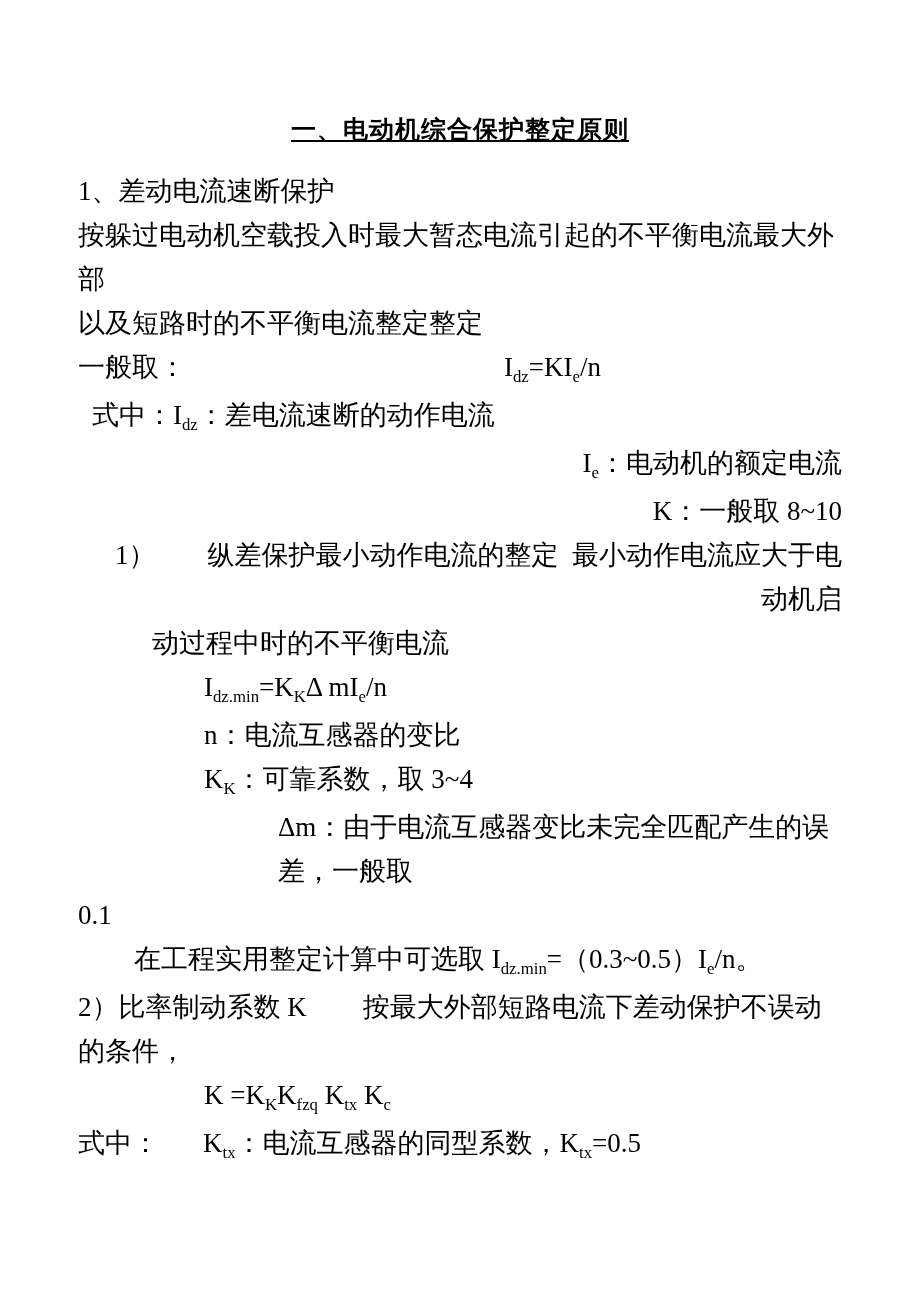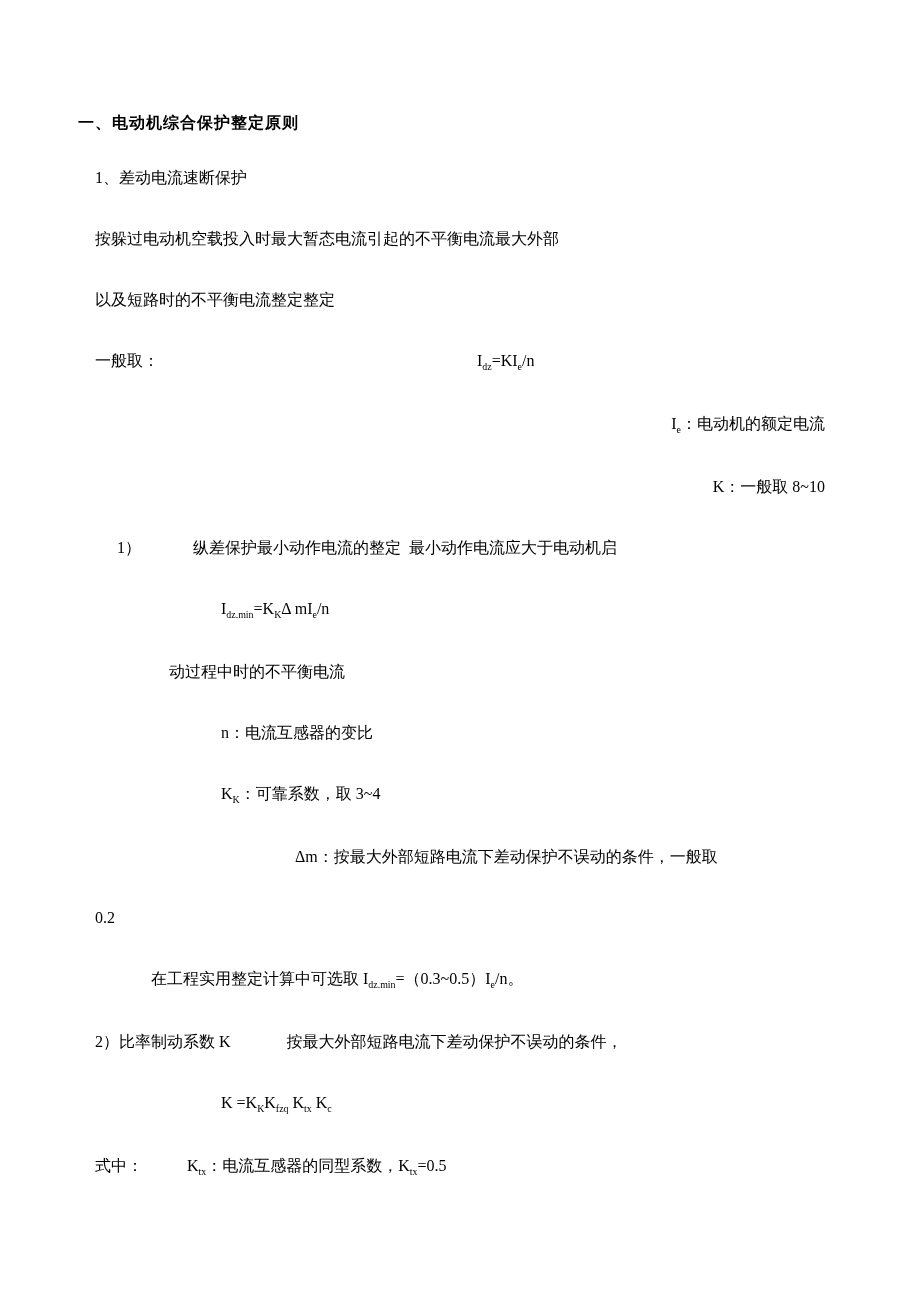--- a/index.html
+++ b/index.html
@@ -16,38 +16,41 @@
   }
   .page {
     position: relative;
     width: 920px;
     height: 1302px;
     background: #ffffff;
     box-sizing: border-box;
     padding: 112px 78px 0 78px;
   }
   .doc-title {
-    font-size: 16px;
+    text-align: center;
+    font-size: 25px;
     font-weight: bold;
     letter-spacing: 1px;
     margin: 0 0 22px 0;
     line-height: 1.4;
+    text-decoration: underline;
   }
   p.line {
-    margin: 17px;
-    font-size: 16px;
+    margin: 0;
+    font-size: 27px;
     line-height: 44px;
     white-space: pre-wrap;
   }
   .indent-1 { padding-left: 14px; }
   .indent-2 { padding-left: 56px; }
   .indent-4 { padding-left: 140px; text-align: right; }
   .hang {
     padding-left: 22px;
     text-indent: 0;
+    text-align: right;
   }
   .hang-body {
     padding-left: 74px;
   }
   .formula-1 {
     padding-left: 318px;
   }
   .formula-2 {
     padding-left: 126px;
   }
@@ -69,40 +72,41 @@
   <h1 class="doc-title"><span>一、电动机综合保护整定原则</span></h1>
 
   <p class="line"><span>1、差动电流速断保护</span></p>
 
   <p class="line"><span>按躲过电动机空载投入时最大暂态电流引起的不平衡电流最大外部</span></p>
 
   <p class="line"><span>以及短路时的不平衡电流整定整定</span></p>
 
   <p class="line"><span>一般取：</span><span class="formula-1" style="display:inline-block"><span>I</span><sub>dz</sub><span>=KI</span><sub>e</sub><span>/n</span></span></p>
 
+  <p class="line indent-1"><span>式中：I</span><sub>dz</sub><span>：差电流速断的动作电流</span></p>
 
   <p class="line indent-4"><span>I</span><sub>e</sub><span>：电动机的额定电流</span></p>
 
   <p class="line indent-4"><span>K：一般取 8~10</span></p>
 
 
   <p class="line hang"><span>1）</span><span style="display:inline-block;width:52px"></span><span>纵差保护最小动作电流的整定  最小动作电流应大于电动机启</span></p>
 
+  <p class="line hang-body"><span>动过程中时的不平衡电流</span></p>
+
   <p class="line formula-2"><span>I</span><sub>dz.min</sub><span>=K</span><sub>K</sub><span>Δ mI</span><sub>e</sub><span>/n</span></p>
-
-  <p class="line hang-body"><span>动过程中时的不平衡电流</span></p>
 
 
   <p class="line formula-2"><span>n：电流互感器的变比</span></p>
 
   <p class="line formula-2"><span>K</span><sub>K</sub><span>：可靠系数，取 3~4</span></p>
 
-  <p class="line formula-3"><span>Δm：按最大外部短路电流下差动保护不误动的条件，一般取</span></p>
+  <p class="line formula-3"><span>Δm：由于电流互感器变比未完全匹配产生的误差，一般取</span></p>
 
-  <p class="line"><span>0.2</span></p>
+  <p class="line"><span>0.1</span></p>
 
   <p class="line indent-2"><span>在工程实用整定计算中可选取 I</span><sub>dz.min</sub><span>=（0.3~0.5）I</span><sub>e</sub><span>/n。</span></p>
 
   <p class="line"><span>2）比率制动系数 K</span><span style="display:inline-block;width:56px"></span><span>按最大外部短路电流下差动保护不误动的条件，</span></p>
 
 
   <p class="line formula-2"><span>K =K</span><sub>K</sub><span>K</span><sub>fzq</sub><span> K</span><sub>tx</sub><span> K</span><sub>c</sub></p>
 
   <p class="line"><span>式中：</span><span style="display:inline-block;width:44px"></span><span>K</span><sub>tx</sub><span>：电流互感器的同型系数，K</span><sub>tx</sub><span>=0.5</span></p>
 

